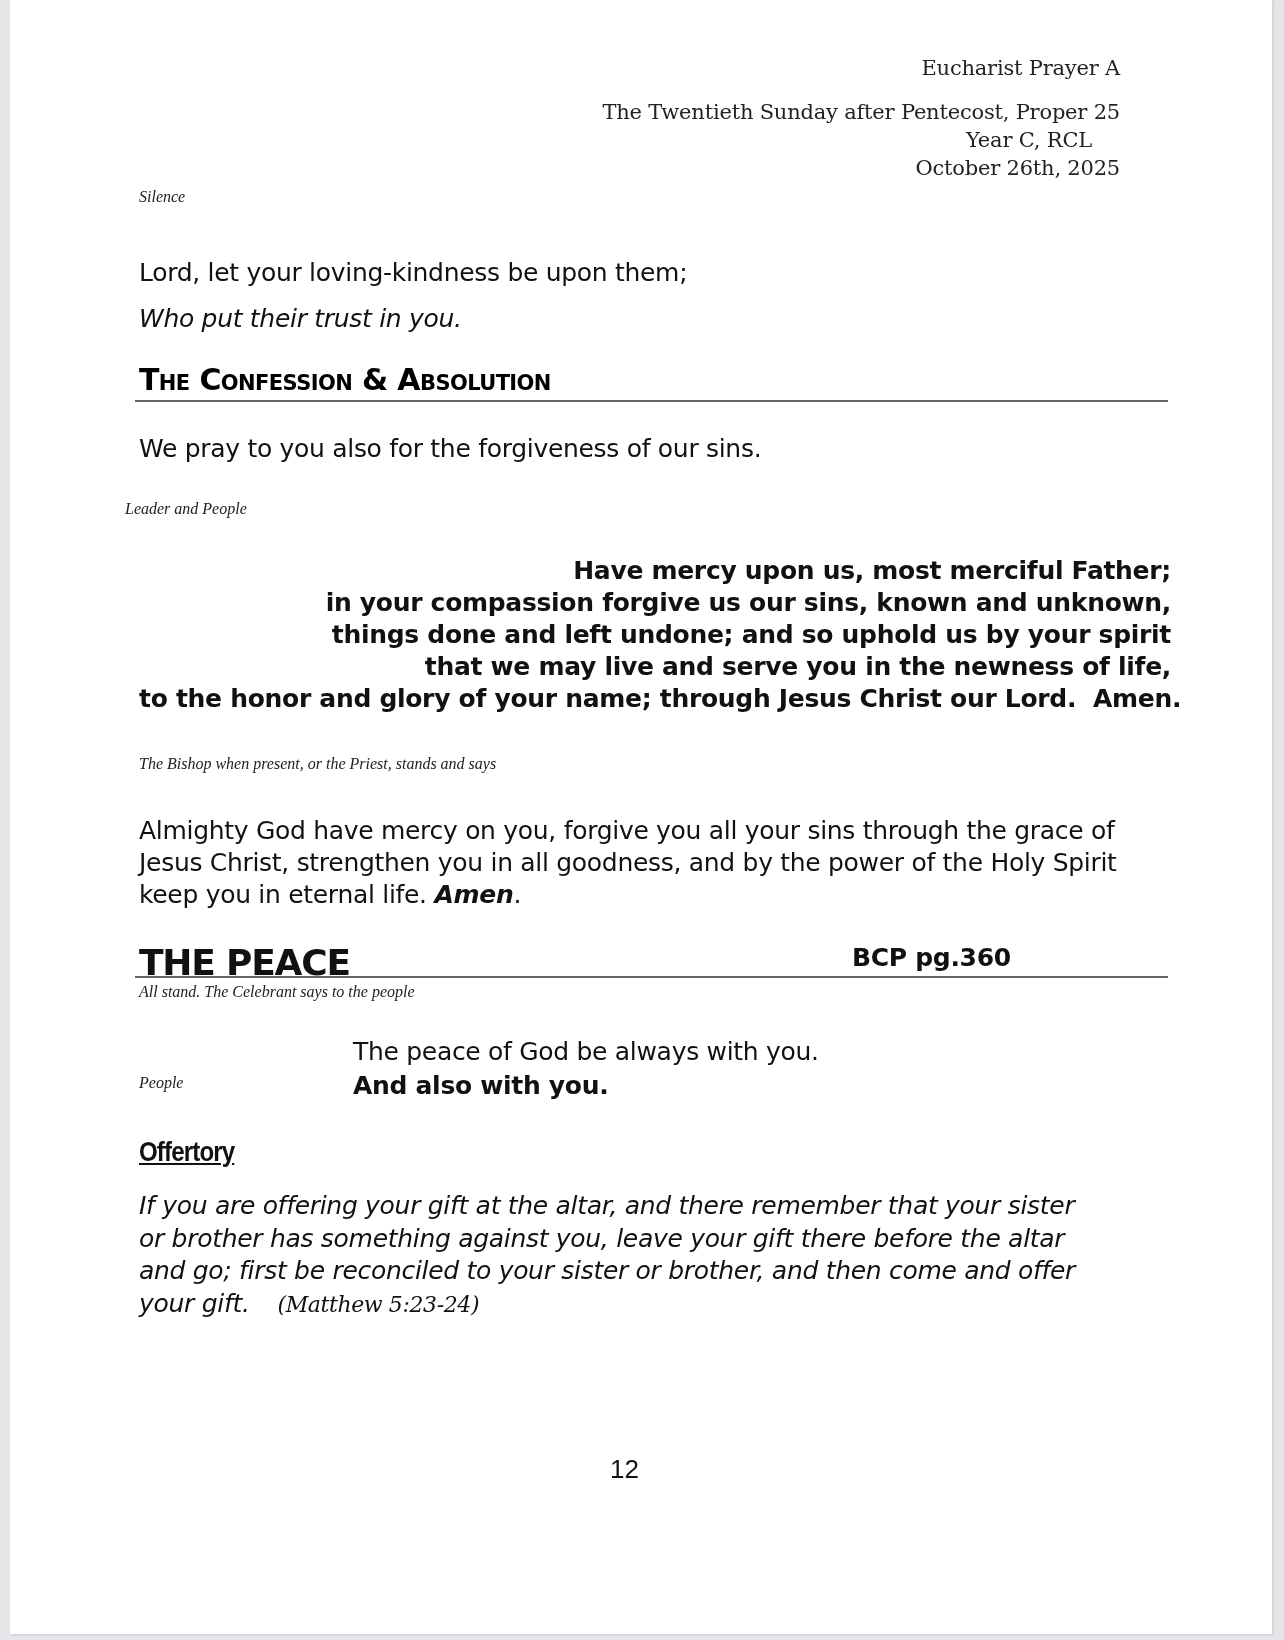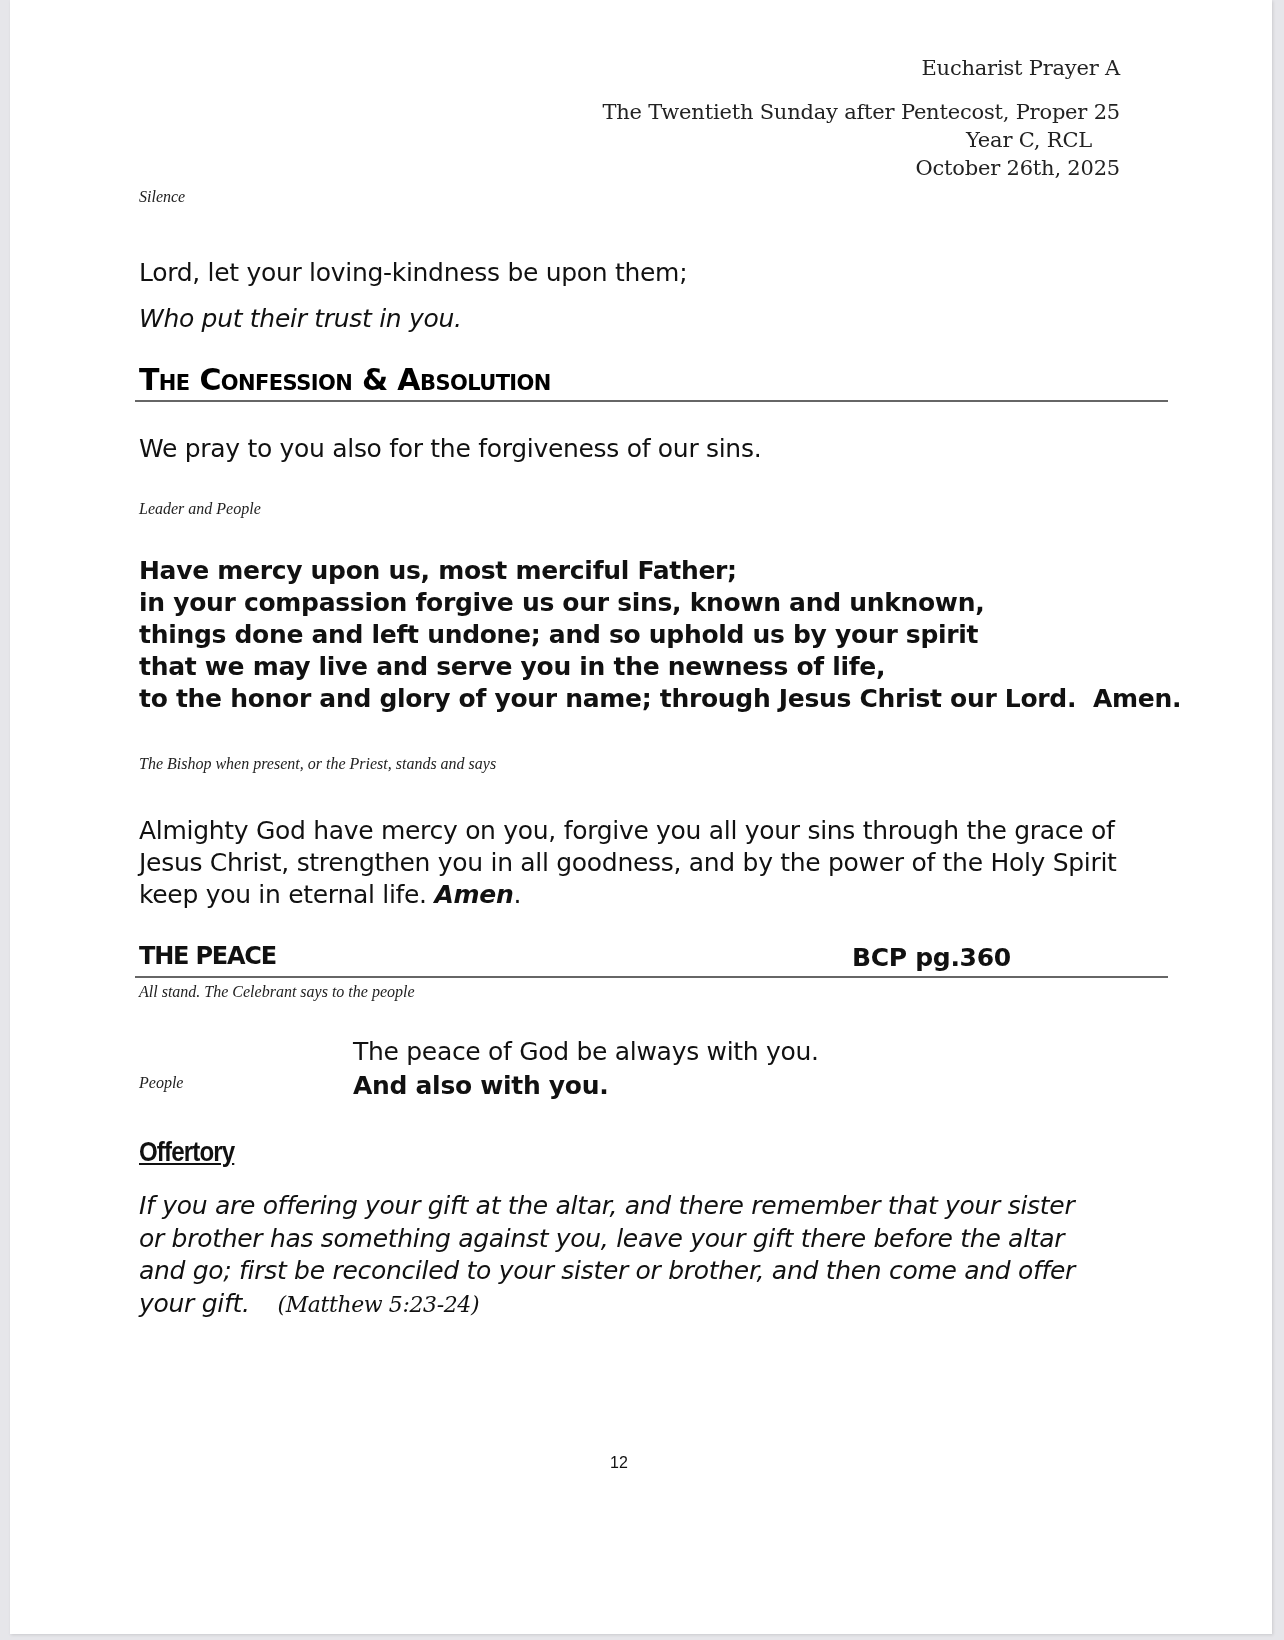--- a/index.html
+++ b/index.html
@@ -39,35 +39,35 @@
       font-style: italic;
       font-size: 16px;
       color: #222;
     }
     .body-text {
       font-family: "DejaVu Sans", sans-serif;
       font-size: 25px;
       color: #111;
       letter-spacing: -0.3px;
     }
-    .bold { font-weight: bold; }
+    .bold { font-weight: bold; text-align: right; }
     .italic { font-style: italic; }
 
     .section-title {
       font-family: "DejaVu Sans", sans-serif;
       font-weight: bold;
       font-size: 30px;
       color: #000000;
       letter-spacing: -0.6px;
       font-variant: small-caps;
     }
     .section-title-plain {
       font-family: "DejaVu Sans", sans-serif;
       font-weight: bold;
-      font-size: 24px;
+      font-size: 36px;
       color: #111;
       letter-spacing: -1.2px;
     }
     .rule {
       position: absolute;
       left: 125px;
       width: 1033px;
       height: 0;
       border-top: 2px solid #666;
     }
@@ -89,21 +89,21 @@
       transform-origin: left center;
     }
     .cite {
       font-family: "DejaVu Serif", serif;
       font-style: italic;
       font-size: 22px;
       letter-spacing: -0.4px;
     }
     .page-number {
       font-family: "Liberation Sans", sans-serif;
-      font-size: 16px;
+      font-size: 26px;
       color: #111;
     }
   </style>
 </head>
 <body>
 
 <div class="page">
 
   <div>
     <div class="hdr-line" style="right:152px; top:56px;">Eucharist Prayer A</div>
@@ -113,21 +113,21 @@
   </div>
 
   <div class="abs rubric" style="left:129px; top:188px;">Silence</div>
   <div class="abs body-text" style="left:129px; top:244px;margin-top:14px;">Lord, let your loving-kindness be upon them;</div>
   <div class="abs body-text italic" style="left:129px; top:304px;">Who put their trust in you.</div>
 
   <div class="abs section-title" style="left:129px; top:362px;">The Confession &amp; Absolution</div>
   <div class="rule" style="top:400px;"></div>
 
   <div class="abs body-text" style="left:129px; top:434px;">We pray to you also for the forgiveness of our sins.</div>
-  <div class="abs rubric" style="left:129px; top:500px;">Leader and People</div>
+  <div class="abs rubric" style="left:115px; top:500px;">Leader and People</div>
 
   <div class="para body-text bold" style="top:555px; line-height:32px;">
     <span class="para-line">Have mercy upon us, most merciful Father;</span>
     <span class="para-line">in your compassion forgive us our sins, known and unknown,</span>
     <span class="para-line">things done and left undone; and so uphold us by your spirit</span>
     <span class="para-line">that we may live and serve you in the newness of life,</span>
     <span class="para-line" style="white-space:pre;">to the honor and glory of your name; through Jesus Christ our Lord.  Amen.</span>
   </div>
 
   <div class="abs rubric" style="left:129px; top:755px;">The Bishop when present, or the Priest, stands and says</div>

